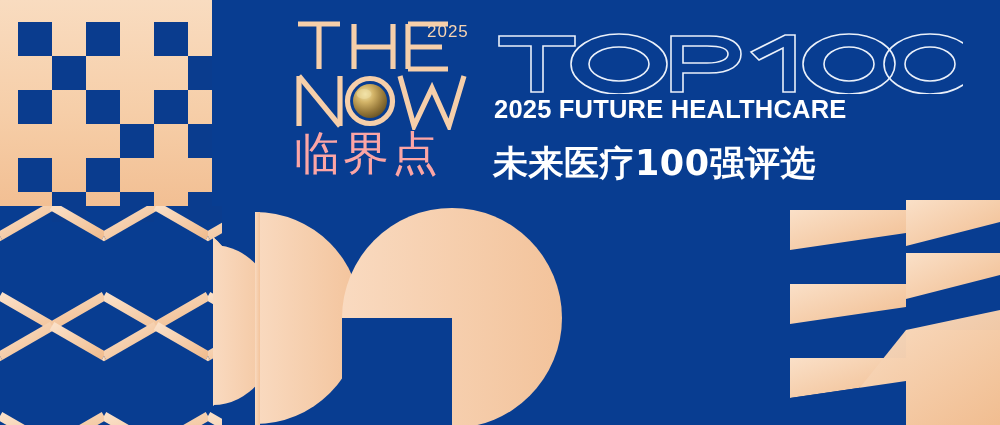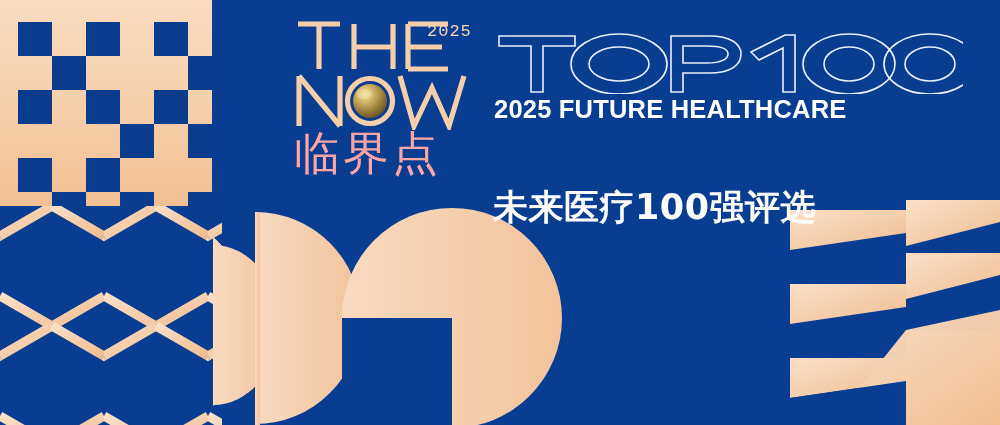--- a/index.html
+++ b/index.html
@@ -18,21 +18,21 @@
   #logo-block{
     position:absolute;left:296px;top:20px;width:200px;height:170px;
   }
   #wordmark-the{
     position:absolute;left:0;top:0;width:160px;height:52px;
   }
   #wordmark-year{
     position:absolute;left:131px;top:2px;
     font-size:17px;letter-spacing:1px;
     color:#F7D4B2;font-weight:400;
-    font-family:Liberation Mono, monospace;
+    font-family:Liberation Sans, sans-serif;
   }
   #wordmark-now{
     position:absolute;left:0;top:52px;width:175px;height:58px;
   }
   #wordmark-cn{
     position:absolute;left:-2px;top:110px;
     font-size:46px;line-height:48px;
     letter-spacing:3px;
     color:#fca5a5;
     font-weight:400;
@@ -53,21 +53,20 @@
     font-family:"Liberation Sans",sans-serif;
   }
   #line-en-1{position:absolute;left:1px;top:76px;}
   #line-en-2{position:absolute;left:1px;top:99px;}
   #line-cn{
     position:absolute;left:0px;top:122px;
     color:#ffffff;font-weight:bold;
     font-size:35px;line-height:38px;
     letter-spacing:0.5px;white-space:nowrap;
     font-family:"DejaVu Sans",sans-serif;
-    margin-top:44px;
   }
 </style>
 </head>
 <body>
 
 <div id="banner">
 
   <svg class="layer" viewBox="0 0 1000 425" preserveAspectRatio="none" aria-hidden="true">
     <defs>
       <linearGradient id="gPeachV" x1="0" y1="0" x2="0" y2="1">

